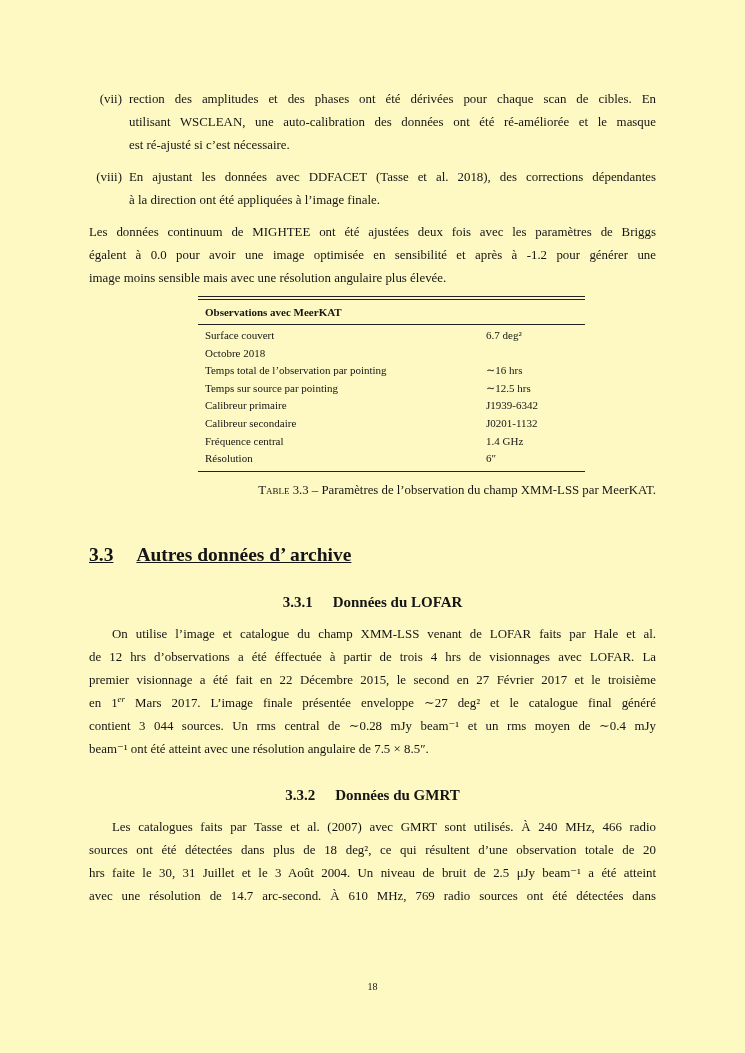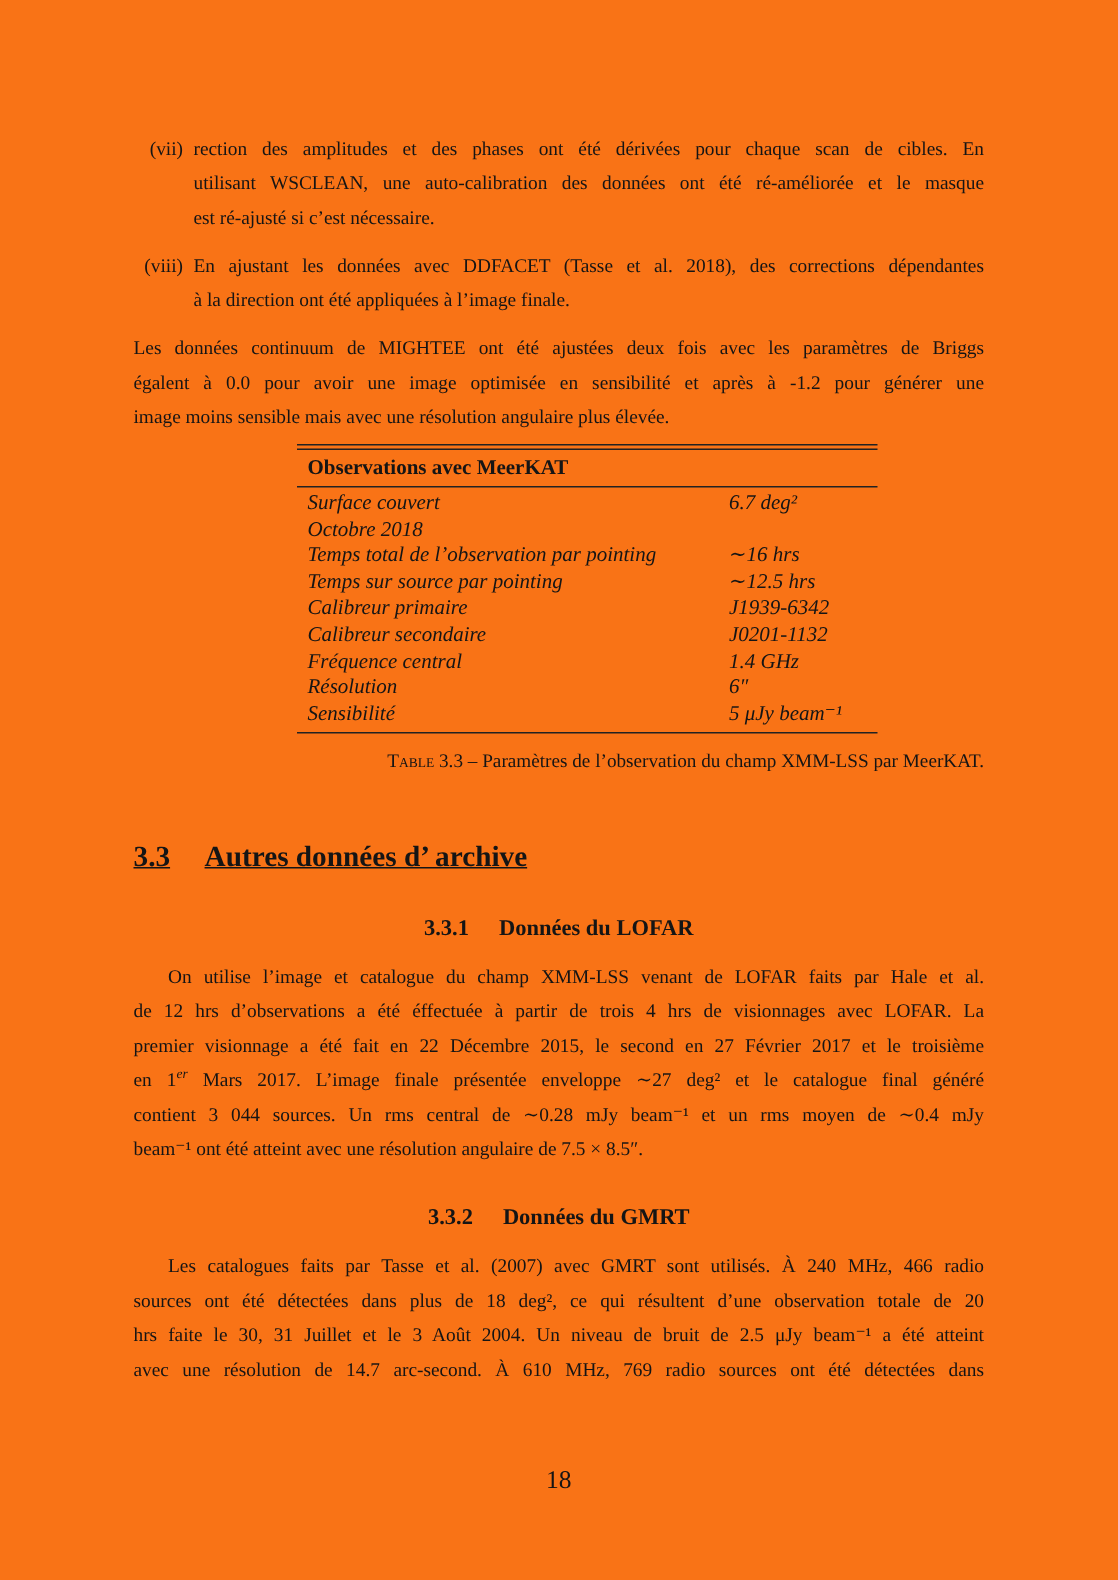--- a/index.html
+++ b/index.html
@@ -1,19 +1,19 @@
 <!DOCTYPE html>
 <html><head>
 <meta charset="utf-8">
 <style>
   html,body { margin:0; padding:0; background:#ffffff; }
   .page {
     position:relative;
     width:745px; height:1053px;
-    background:#f97316;
+    background:#fef9c3;
     color:#151515;
     font-family:"Liberation Serif","DejaVu Serif",serif;
     font-size:12.9px;
     overflow:hidden;
   }
   .content { position:absolute; left:89px; top:88px; width:567px; }
 
   .ln { line-height:23px; white-space:normal; }
   .j  { text-align:justify; text-align-last:justify; }
 
@@ -26,45 +26,45 @@
 
   sup, .sup { font-size:9px; line-height:0; vertical-align:super;font-style:italic; }
 
   
   .obs-table {
     margin-top:6px;
     margin-left:109px;
     width:387px;
     border-top:4px double #222;
     border-bottom:1.5px solid #222;
-    font-size:14px;
+    font-size:11px;
   }
   .obs-header {
     font-weight:bold;
     padding:3px 0 2px 7px;
     border-bottom:1.3px solid #222;
     line-height:19px;
   }
   .obs-body { padding:2px 0 3px 0; }
-  .trow { display:flex; padding-left:7px; line-height:17.6px;font-style:italic; }
+  .trow { display:flex; padding-left:7px; line-height:17.6px; }
   .tlabel { flex:0 0 281px; }
   .tvalue { flex:1; }
 
   .caption { margin-top:9px; text-align:right; font-size:12.8px; line-height:18px; }
   .smallcaps { font-variant:small-caps; }
 
   .section-heading { display:flex; margin-top:42px; font-weight:bold; font-size:19.5px; line-height:27px;text-decoration:underline; }
   .section-heading .num { margin-right:23px; }
   .subsection-heading { display:flex; margin-top:24px; font-weight:bold; font-size:15px; line-height:20px;justify-content:center; }
   .subsection-heading .num { margin-right:20px; }
   .sub-para { margin-top:11px; }
 
   .pagenum {
     position:absolute; left:0; top:977px; width:745px;
-    text-align:center; font-size:17px; line-height:20px;
+    text-align:center; font-size:10px; line-height:20px;
   }
 </style>
 </head>
 <body>
 
 <div class="page">
   <div class="content">
 
     <div class="list-item">
       <div class="list-label">(vii)</div>
@@ -116,24 +116,20 @@
           <div class="tvalue">J0201-1132</div>
         </div>
         <div class="trow">
           <div class="tlabel">Fréquence central</div>
           <div class="tvalue">1.4 GHz</div>
         </div>
         <div class="trow">
           <div class="tlabel">Résolution</div>
           <div class="tvalue">6″</div>
         </div>
-        <div class="trow">
-          <div class="tlabel">Sensibilité</div>
-          <div class="tvalue">5 μJy beam⁻¹</div>
-        </div>
       </div>
     </div>
 
     <div class="caption"><span class="smallcaps">Table</span><span> 3.3 – Paramètres de l’observation du champ XMM-LSS par MeerKAT.</span></div>
 
     <div class="section-heading">
       <span class="num">3.3</span>
       <span>Autres données d’ archive</span>
     </div>
 

